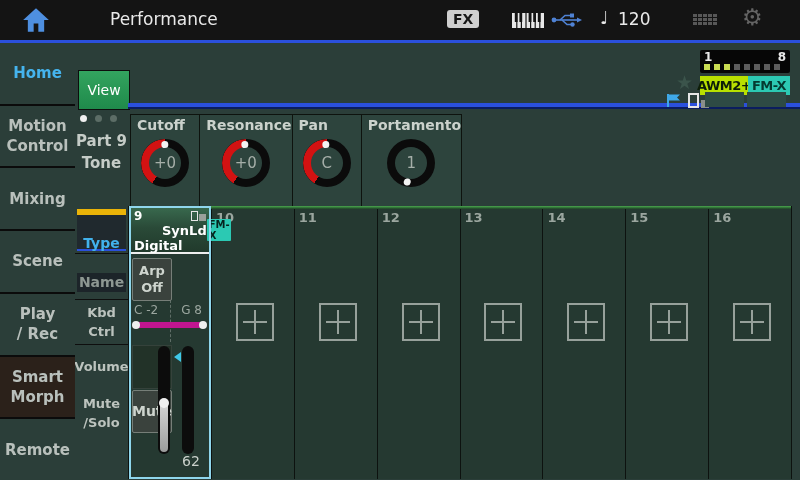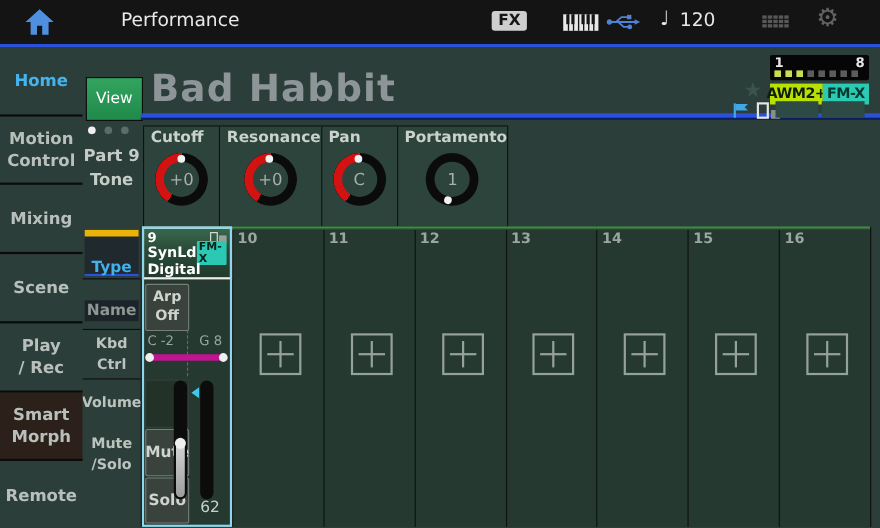--- a/index.html
+++ b/index.html
@@ -91,21 +91,21 @@
     border:2px solid #97a19b;cursor:pointer;}
   .plus-btn i{position:absolute;background:#97a19b;}
   .plus-btn .ph{left:5px;right:5px;top:50%;height:2px;margin-top:-1px;}
   .plus-btn .pv{top:5px;bottom:5px;left:50%;width:2px;margin-left:-1px;}
   
   .sel-outline{position:absolute;inset:0;border:2px solid #8fd6ec;z-index:7;pointer-events:none;}
   .phead{position:absolute;left:0;right:0;top:0;height:48px;border:2px solid #eeeeee;
     background:linear-gradient(180deg,#38684d 0%,#2a4a38 45%,#213a2c 100%);z-index:6;
     padding:1px 3px;box-sizing:border-box;color:#fff;font-weight:bold;}
   .phead .r1{display:flex;justify-content:space-between;align-items:center;font-size:12px;height:13px;}
-  .phead .r2{display:flex;justify-content:space-between;align-items:center;font-size:13px;height:16px;}
+  .phead .r2{display:flex;justify-content:space-between;align-items:center;font-size:13px;height:16px;margin-left:28px;}
   .phead .r3{font-size:13px;height:15px;}
   .mini-icon{display:flex;align-items:flex-end;gap:1px;}
   .mini-icon .hollow{width:5px;height:8px;border:1.5px solid #e6e6e6;}
   .mini-icon .solid{width:7px;height:7px;background:#9aa09a;}
   .eng-mini{background:#2bc9b3;color:#06231d;font-size:10px;font-weight:bold;
     padding:0 2px;border-radius:1px;}
   .gbtn{position:absolute;left:3px;width:38px;background:#3a423d;border:1px solid #767e78;
     border-radius:2px;color:#ced4ce;font-size:13px;font-weight:bold;display:flex;
     align-items:center;justify-content:center;text-align:center;white-space:pre-line;
     line-height:1.3;cursor:pointer;z-index:4;}
@@ -210,21 +210,20 @@
     <div class="side-tab">Play
 / Rec</div>
     <div class="side-tab brown">Smart
 Morph</div>
     <div class="side-tab">Remote</div>
   </div>
 
   <div class="main">
 
     <div class="view-btn">View</div>
-    <div class="perf-title">Bad Habbit</div>
     <div class="title-line"></div>
     <div class="page-dots">
       <i class="on"></i>
       <i></i>
       <i></i>
     </div>
     <div class="part-tone">Part 9
 Tone</div>
 
     <div class="meter">
@@ -326,21 +325,20 @@
         <div class="gbtn arp-btn">Arp
 Off</div>
         <span class="rlow">C -2</span>
         <span class="rhigh">G 8</span>
         <div class="rdash"></div>
         <div class="rbar"></div>
         <i class="rdot l"></i>
         <i class="rdot r"></i>
         <div class="kbd-toggle"></div>
         <div class="gbtn mute-btn">Mute</div>
-        <div class="gbtn solo-btn">Solo</div>
         <div class="vtrack t1">
           <div class="vfill"></div>
           <i class="sl-knob"></i>
         </div>
         <div class="vcursor"></div>
         <div class="vtrack t2"></div>
         <div class="vol-val">62</div>
         <div class="sel-outline"></div>
       </div>
 

